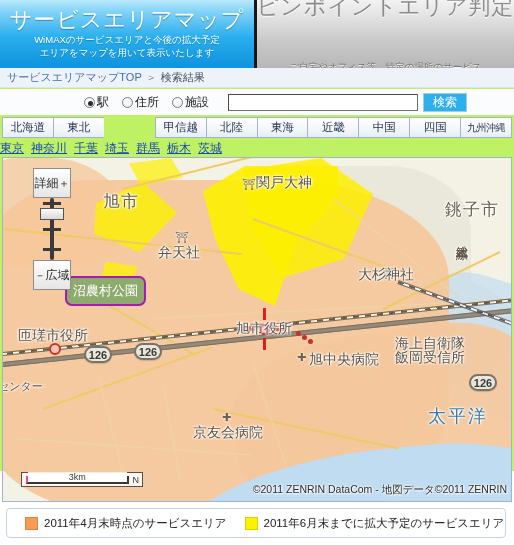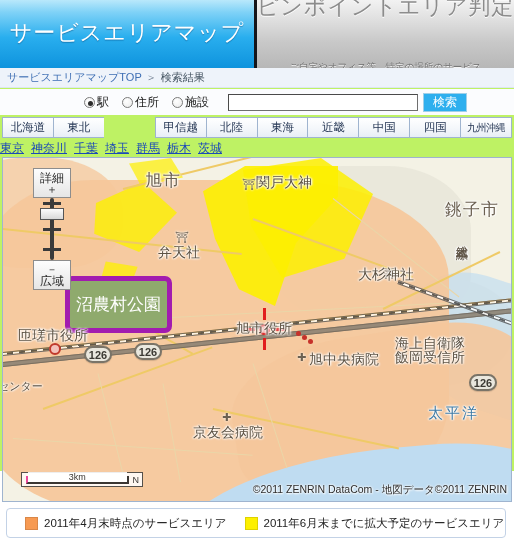--- a/index.html
+++ b/index.html
@@ -286,38 +286,38 @@
   
   .mlabel {
     position:absolute;
     color:#5d5243;
     font-size: 14px;
     white-space: nowrap;
     text-shadow: 0 0 3px #fff, 0 0 2px #fff, 1px 0 2px #fff, -1px 0 2px #fff;
     pointer-events:none;
   }
   .mlabel.city { font-size: 17px; color:#6c6152; letter-spacing:1px; }
-  .mlabel.sea  { font-size: 15px; color:#3f7ba6; letter-spacing:2px;font-family:Liberation Serif, serif; }
+  .mlabel.sea  { font-size: 18px; color:#3f7ba6; letter-spacing:2px;font-family:Liberation Serif, serif; }
   .mlabel.rail-v { writing-mode: vertical-rl; font-size:12px; color:#5d5243; letter-spacing:1px; }
   .mlabel.small { font-size: 11px; }
   .poi-icon {
     position:absolute; font-size: 11px; color:#6c6152;
     text-shadow: 0 0 3px #fff, 0 0 2px #fff;
   }
   .hosp-icon {
     position:absolute; width:11px; height:11px;
     color:#6c6152; font-size:11px; line-height:11px; text-align:center;
     text-shadow: 0 0 3px #fff;
   }
   .park-pill {
     position:absolute;
     background:#8faa6d; color:#ffffff;
-    font-size: 17px; padding: 12px 6px;
+    font-size: 13px; padding: 4px 6px;
     border-radius: 7px; white-space:nowrap;
-    border:5px solid #a21caf;
+    border:2px solid #a21caf;
   }
   .route-shield {
     position:absolute;
     width: 28px; height: 17px;
     background:#e9e7de; border:2px solid #7a7468;
     border-radius: 9px;
     color:#3c3a34; font-size: 11px; font-weight: bold;
     display:flex; align-items:center; justify-content:center;
     box-shadow: 0 1px 1px rgba(0,0,0,.15);
     margin-left: 24px;
@@ -333,21 +333,21 @@
     position:absolute; width:12px; height:12px; border-radius:50%;
     border:2px solid #c0392b; background:#f3c2ba;
   }
 
   
   .zoom-ctl { position:absolute; left: 30px; top: 10px; width: 38px; z-index: 20; }
   .zbtn {
     width: 38px; height: 30px;
     background: linear-gradient(180deg,#fdfdfd,#e6e6e6);
     border:1px solid #8d8d8d;
-    display:flex; flex-direction:column; align-items:center; justify-content:center;
+    display:flex; flex-direction:row; align-items:center; justify-content:center;
     font-size: 12px; color:#2a2a2a; cursor:pointer; line-height:1.0;font-family:Liberation Serif, serif;
   }
   .zbtn .zsign { font-size: 11px; }
   .zslider { position:relative; width: 38px; height: 62px; }
   .ztrack {
     position:absolute; left: 17px; top: 0; width: 4px; height: 62px;
     background: #3a3a3a; border-radius:2px;
   }
   .ztick { position:absolute; left: 10px; width: 18px; height: 3px; background:#3a3a3a; }
   .zhandle {
@@ -403,20 +403,24 @@
   .legend-text { font-size: 11.5px; color:#222; white-space:nowrap; }
 </style>
 </head>
 <body>
 
 <div id="page">
 
   <div class="header-tabs">
     <div class="htab htab-map">
       <div class="htab-title">サービスエリアマップ</div>
+      <div class="htab-sub">
+        <span>WiMAXのサービスエリアと今後の拡大予定</span><br>
+        <span>エリアをマップを用いて表示いたします</span>
+      </div>
     </div>
     <div class="htab htab-pin">
       <div class="htab-title">ピンポイントエリア判定</div>
       <div class="htab-sub">
         <span>ご自宅やオフィス等、特定の場所のサービス</span><br>
       </div>
     </div>
   </div>
 
   <div class="breadcrumb">
@@ -523,21 +527,21 @@
       <div class="red-dot" style="left:293px; top:173px;"></div>
       <div class="red-dot" style="left:299px; top:177px;"></div>
       <div class="red-dot" style="left:305px; top:181px;"></div>
 
       <div class="route-shield" style="left:107px; top:185px;">126</div>
       <div class="route-shield" style="left:57px; top:188px;">126</div>
       <div class="route-shield" style="left:442px; top:216px;">126</div>
 
       <div class="park-pill" style="left:62px; top:118px;">沼農村公園</div>
 
-      <div class="mlabel city" style="left:100px; top:11px;margin-left:42px;">旭市</div>
+      <div class="mlabel city" style="left:100px; top:32px;">旭市</div>
       <div class="mlabel city" style="left:442px; top:40px;">銚子市</div>
       <div class="mlabel" style="left:253px; top:16px;">関戸大神</div>
       <div class="mlabel" style="left:155px; top:86px;">弁天社</div>
       <div class="mlabel" style="left:355px; top:108px;text-align:center;">大杉神社</div>
       <div class="mlabel" style="left:233px; top:162px;">旭市役所</div>
       <div class="mlabel" style="left:15px; top:169px;">匝瑳市役所</div>
       <div class="mlabel" style="left:306px; top:193px;">旭中央病院</div>
       <div class="mlabel" style="left:190px; top:266px;">京友会病院</div>
       <div class="mlabel" style="left:392px; top:177px;">海上自衛隊</div>
       <div class="mlabel" style="left:392px; top:191px;text-align:right;">飯岡受信所</div>

